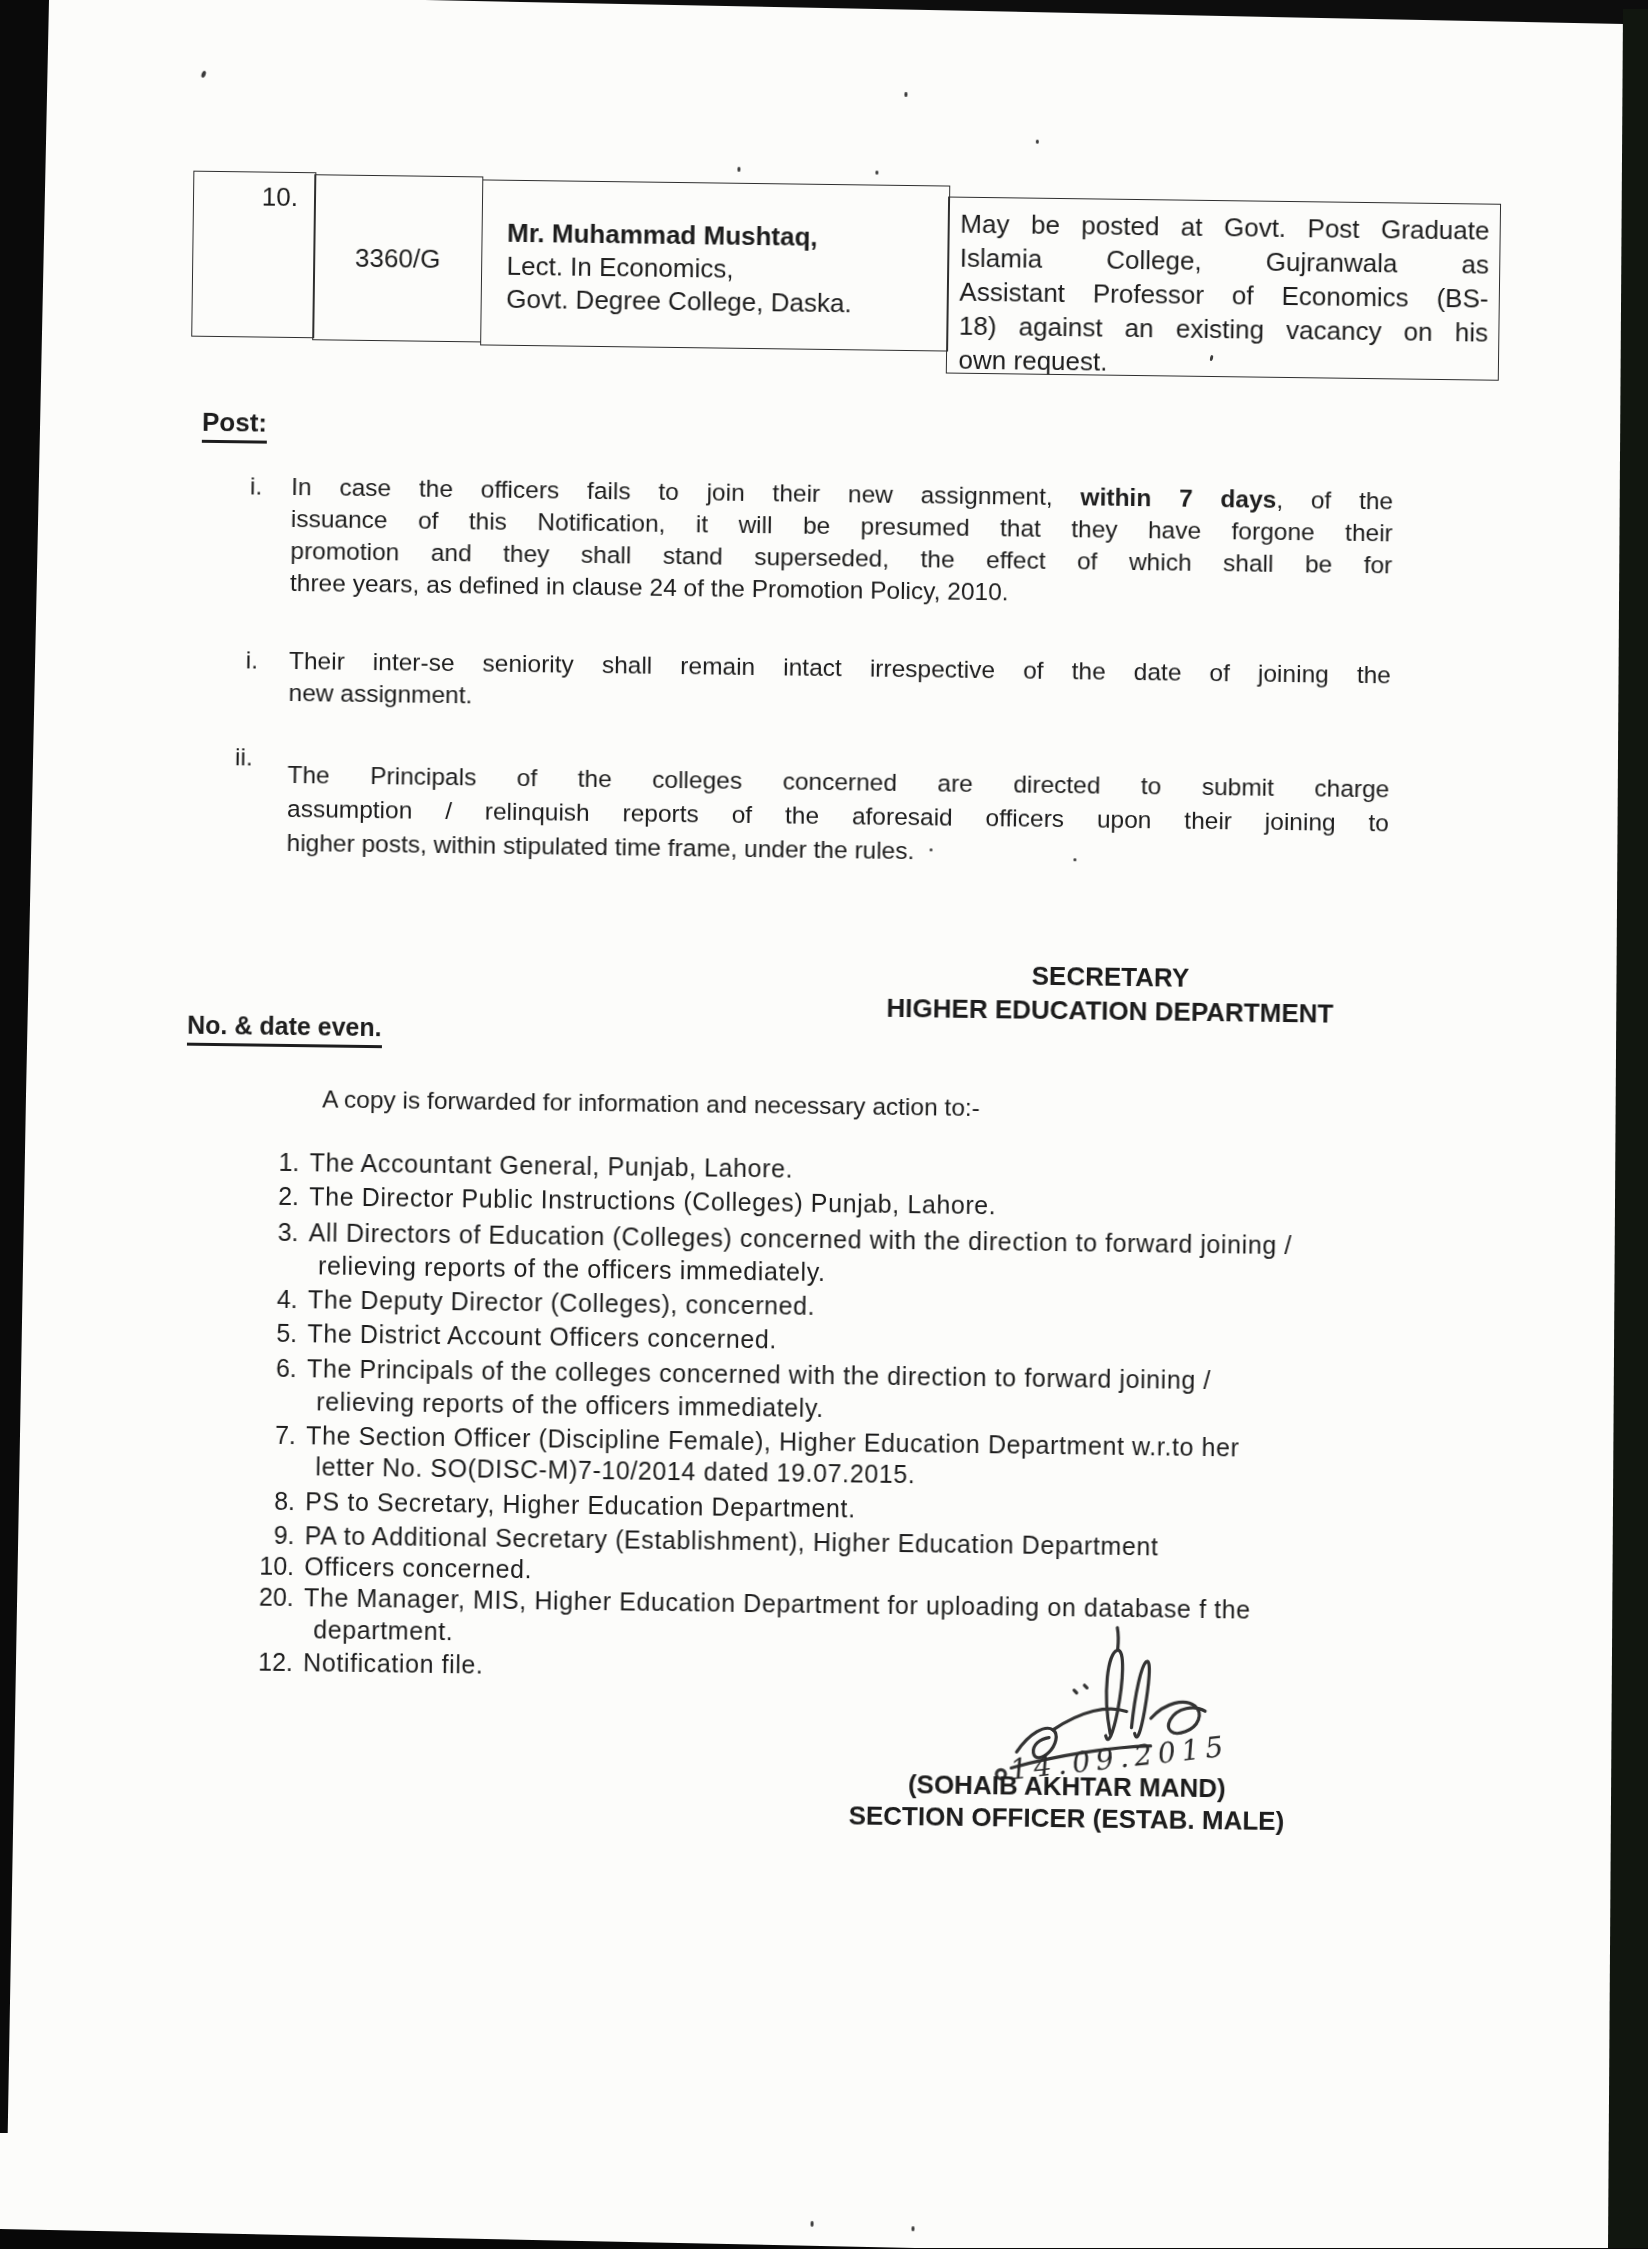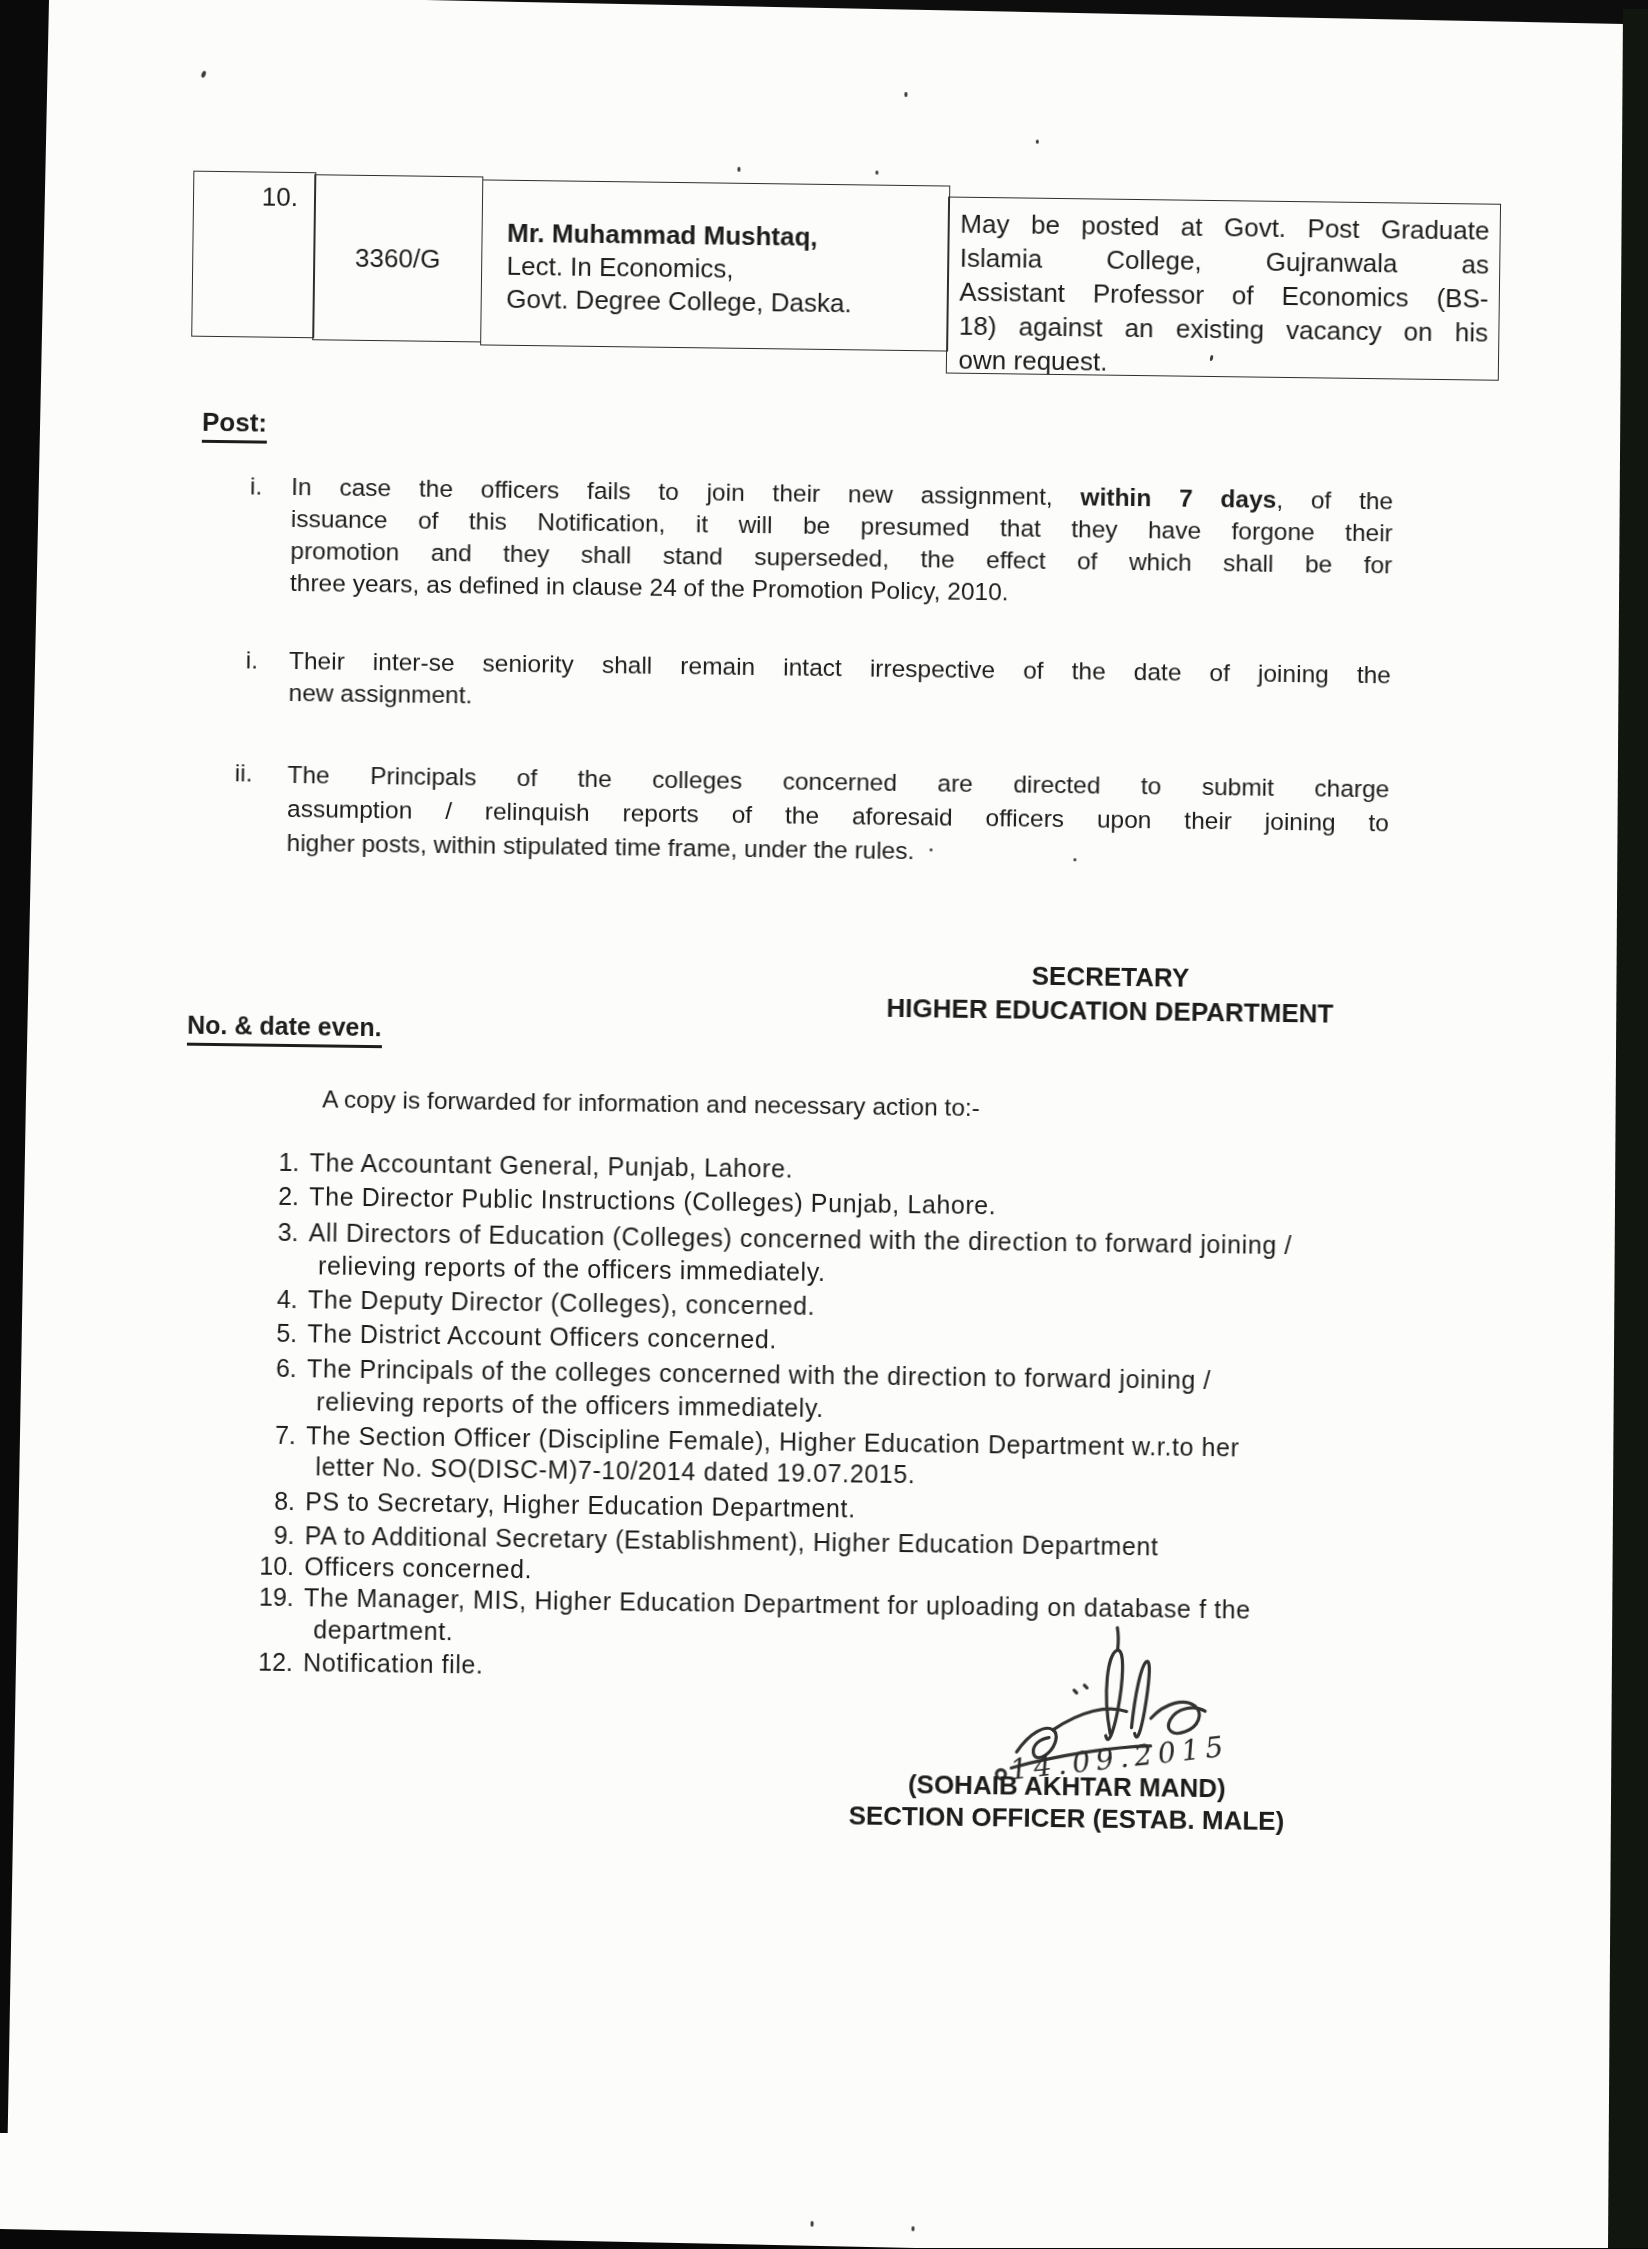--- a/index.html
+++ b/index.html
@@ -90,21 +90,21 @@
     <div class="jl">promotion and they shall stand superseded, the effect of which shall be for</div>
     <div>three years, as defined in clause 24 of the Promotion Policy, 2010.</div>
   </div>
 
   <span class="nnum" style="left:217px;top:652px;">i.</span>
   <div class="npara" style="top:652px;">
     <div class="jl">Their inter-se seniority shall remain intact irrespective of the date of joining the</div>
     <div>new assignment.</div>
   </div>
 
-  <span class="nnum" style="left:213px;top:765px;">ii.</span>
+  <span class="nnum" style="left:213px;top:749px;">ii.</span>
   <div class="npara" style="top:765px;line-height:34px;">
     <div class="jl" style="line-height:34px;">The Principals of the colleges concerned are directed to submit charge</div>
     <div class="jl" style="line-height:34px;">assumption / relinquish reports of the aforesaid officers upon their joining to</div>
     <div style="line-height:34px;">higher posts, within stipulated time frame, under the rules.</div>
   </div>
 
   <div class="sig-office">
     <div>SECRETARY</div>
     <div>HIGHER EDUCATION DEPARTMENT</div>
   </div>
@@ -121,21 +121,21 @@
   <div class="li-wrap" style="top:1256px">relieving reports of the officers immediately.</div>
   <div class="li" style="top:1290px"><span class="num">4.</span><span>The Deputy Director (Colleges), concerned.</span></div>
   <div class="li" style="top:1324px"><span class="num">5.</span><span>The District Account Officers concerned.</span></div>
   <div class="li" style="top:1359px"><span class="num">6.</span><span>The Principals of the colleges concerned with the direction to forward joining /</span></div>
   <div class="li-wrap" style="top:1392px">relieving reports of the officers immediately.</div>
   <div class="li" style="top:1426px"><span class="num">7.</span><span>The Section Officer (Discipline Female), Higher Education Department w.r.to her</span></div>
   <div class="li-wrap" style="top:1457px">letter No. SO(DISC-M)7-10/2014 dated 19.07.2015.</div>
   <div class="li" style="top:1492px"><span class="num">8.</span><span>PS to Secretary, Higher Education Department.</span></div>
   <div class="li" style="top:1526px"><span class="num">9.</span><span>PA to Additional Secretary (Establishment), Higher Education Department</span></div>
   <div class="li" style="top:1557px"><span class="num">10.</span><span>Officers concerned.</span></div>
-  <div class="li" style="top:1588px"><span class="num">19.</span><span>The Manager, MIS, Higher Education Department for uploading on database f the</span></div>
+  <div class="li" style="top:1588px"><span class="num">20.</span><span>The Manager, MIS, Higher Education Department for uploading on database f the</span></div>
   <div class="li-wrap" style="top:1620px">department.</div>
   <div class="li" style="top:1653px"><span class="num">12.</span><span>Notification file.</span></div>
 
   <svg class="sig-svg" width="303" height="222" viewBox="0 0 470 345" style="font-size:38px">
     <g fill="none" stroke="#222222" stroke-width="5" stroke-linecap="round" opacity="0.92">
       <path d="M 214,20 C 216,30 216,42 215,54"></path>
       <path d="M 148,118 l 4,4 M 164,110 l 4,4"></path>
       <path d="M 205,185 C 192,120 200,60 214,55 C 227,51 224,105 216,150 C 210,182 202,205 198,188"></path>
       <path d="M 238,175 C 243,120 252,78 260,72 C 268,67 264,110 258,148 C 253,178 247,200 243,184"></path>
       <path d="M 60,215 C 80,185 104,172 116,180 C 126,187 120,205 110,215 C 100,225 88,227 86,216 C 84,204 96,194 110,192"></path>

